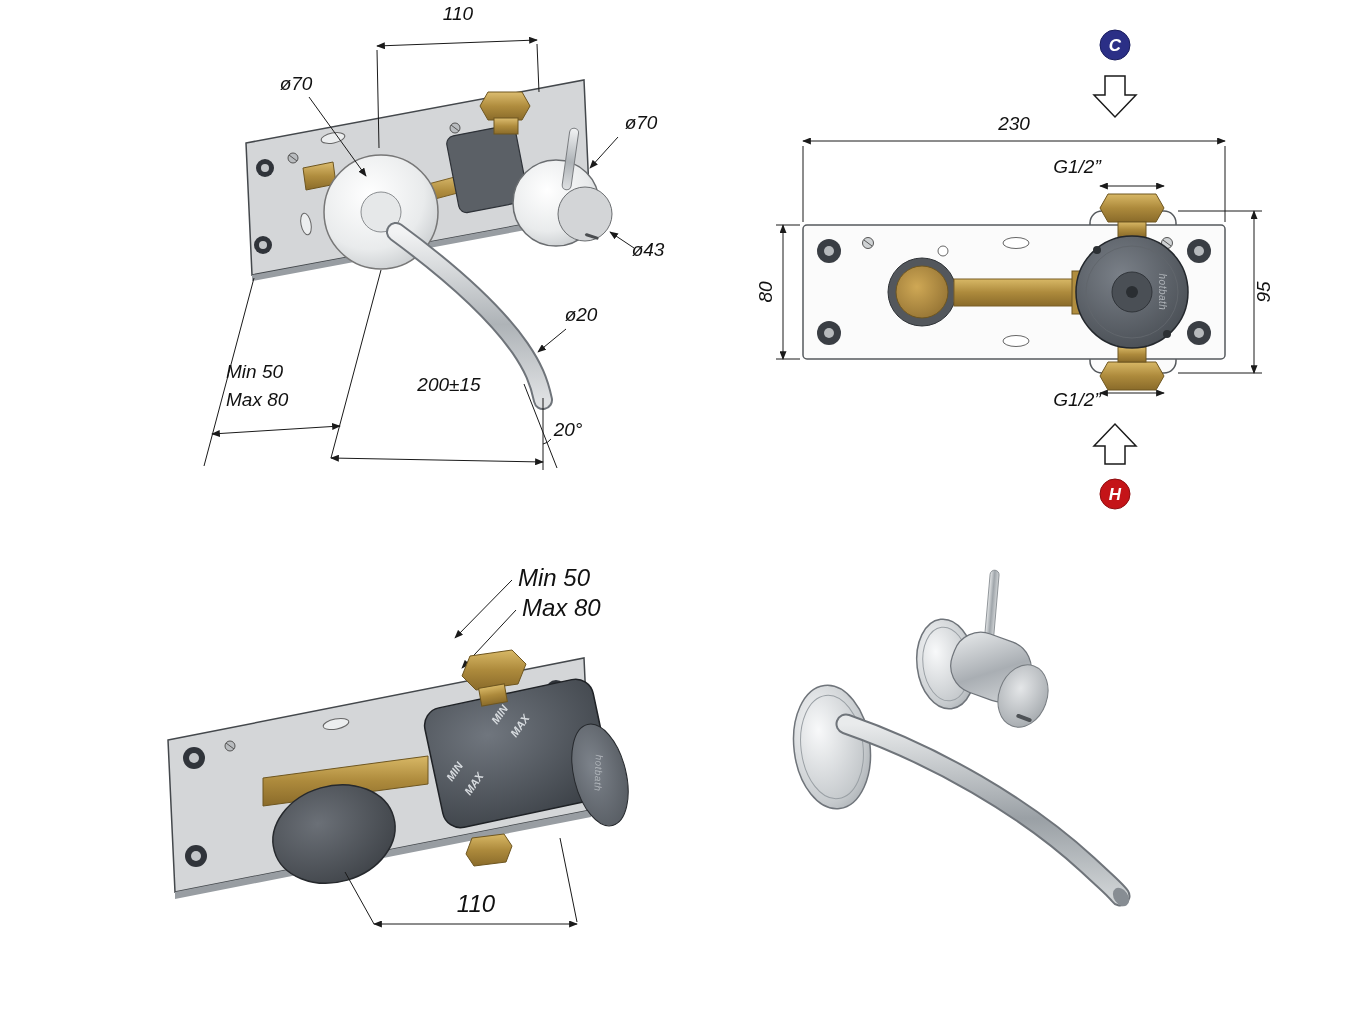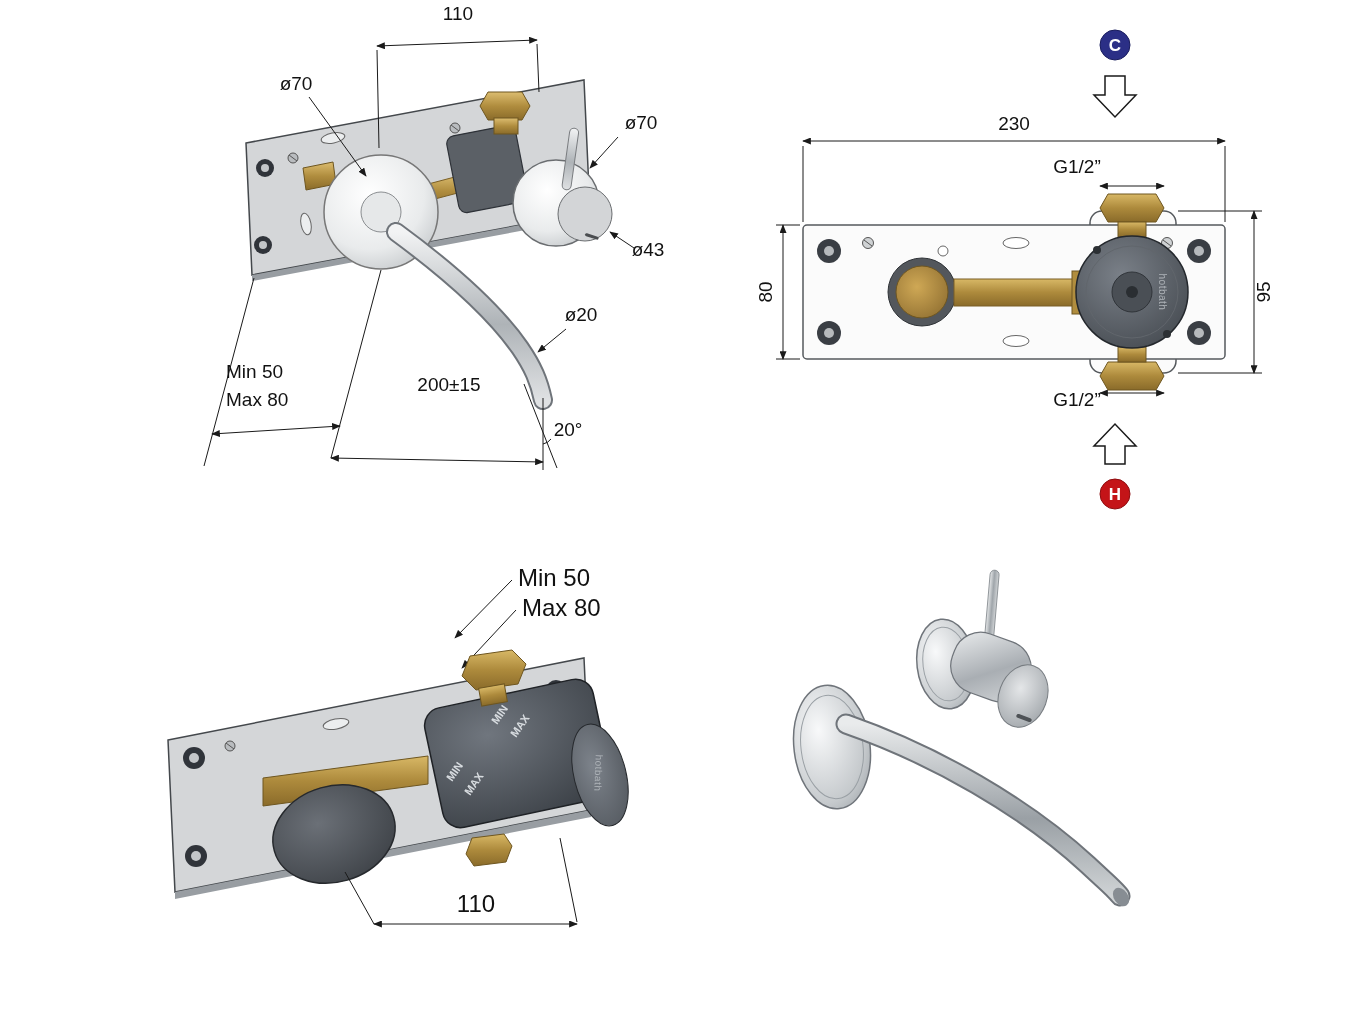--- a/index.html
+++ b/index.html
@@ -1,18 +1,18 @@
 <!DOCTYPE html>
 <html><head>
 <meta charset="utf-8">
 <style>
   html,body{margin:0;padding:0;background:#ffffff;}
   body{width:1354px;height:1010px;position:relative;overflow:hidden;
        font-family:"Liberation Sans",sans-serif;}
-  .view{position:absolute;}
+  .view{position:absolute;font-style:italic;}
   #view-iso{left:0;top:0;}
   #view-front{left:700px;top:0;}
   #view-rear{left:0;top:520px;}
   #view-product{left:700px;top:520px;}
   svg{display:block;}
   .dim{stroke:#1a1a1a;stroke-width:1;fill:none;}
   .dimtxt{font-family:"Liberation Sans",sans-serif;font-size:19px;fill:#111;}
   .dimtxt-lg{font-family:"Liberation Sans",sans-serif;font-size:24px;fill:#111;}
   .badgetxt{font-family:"Liberation Sans",sans-serif;font-size:17px;font-weight:bold;fill:#fff;}
   .brandtxt{font-family:"Liberation Sans",sans-serif;font-size:10px;letter-spacing:.5px;fill:#aeb3b8;}

